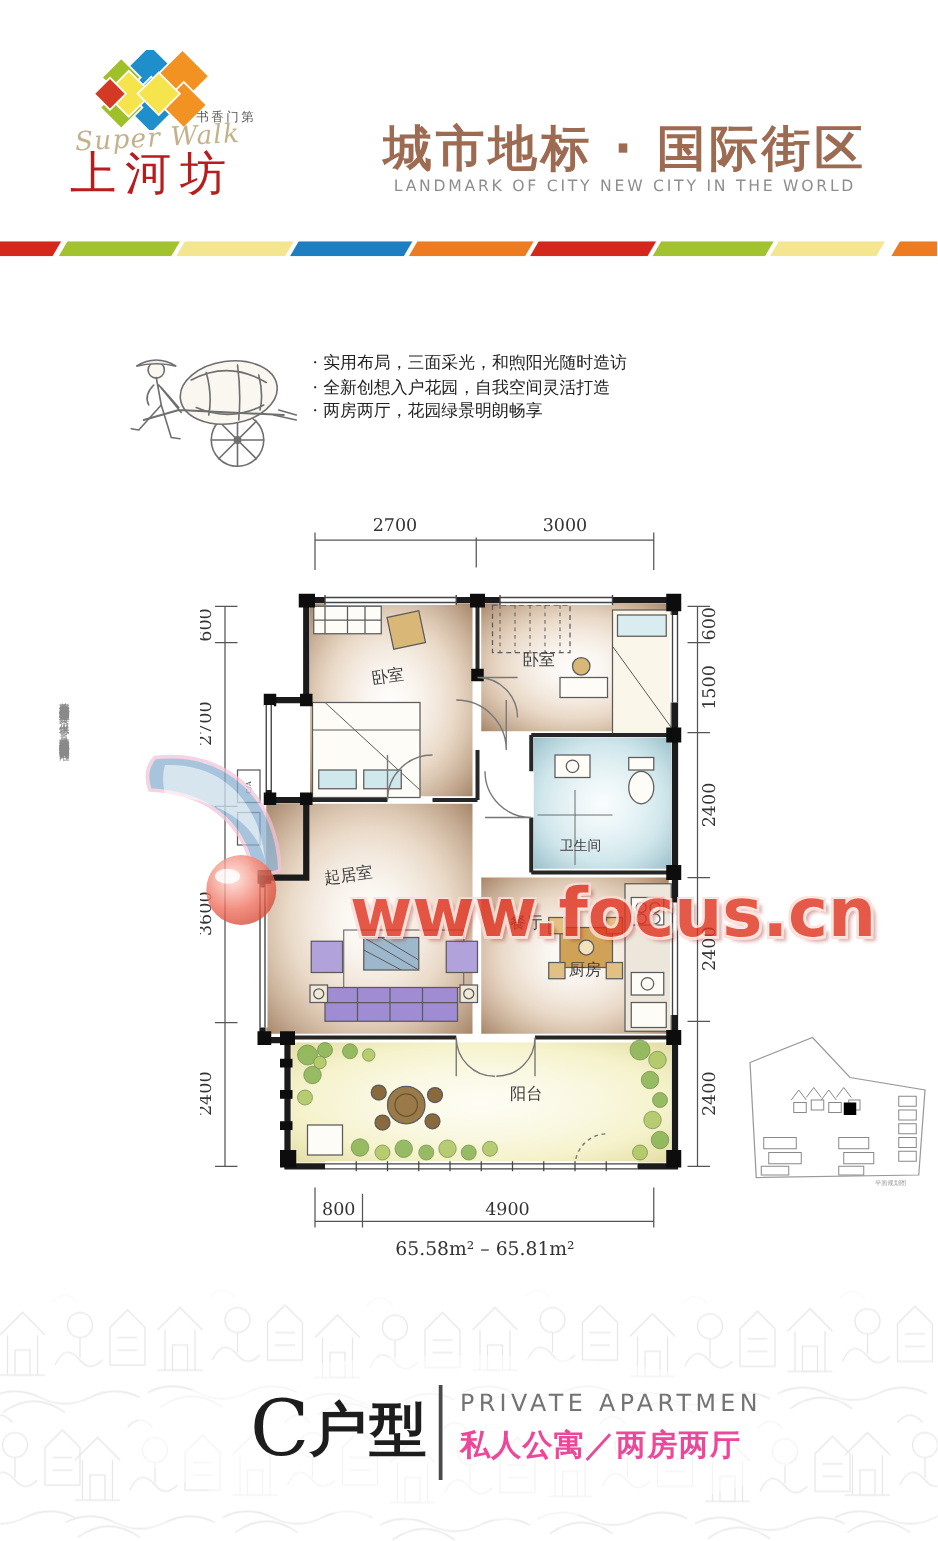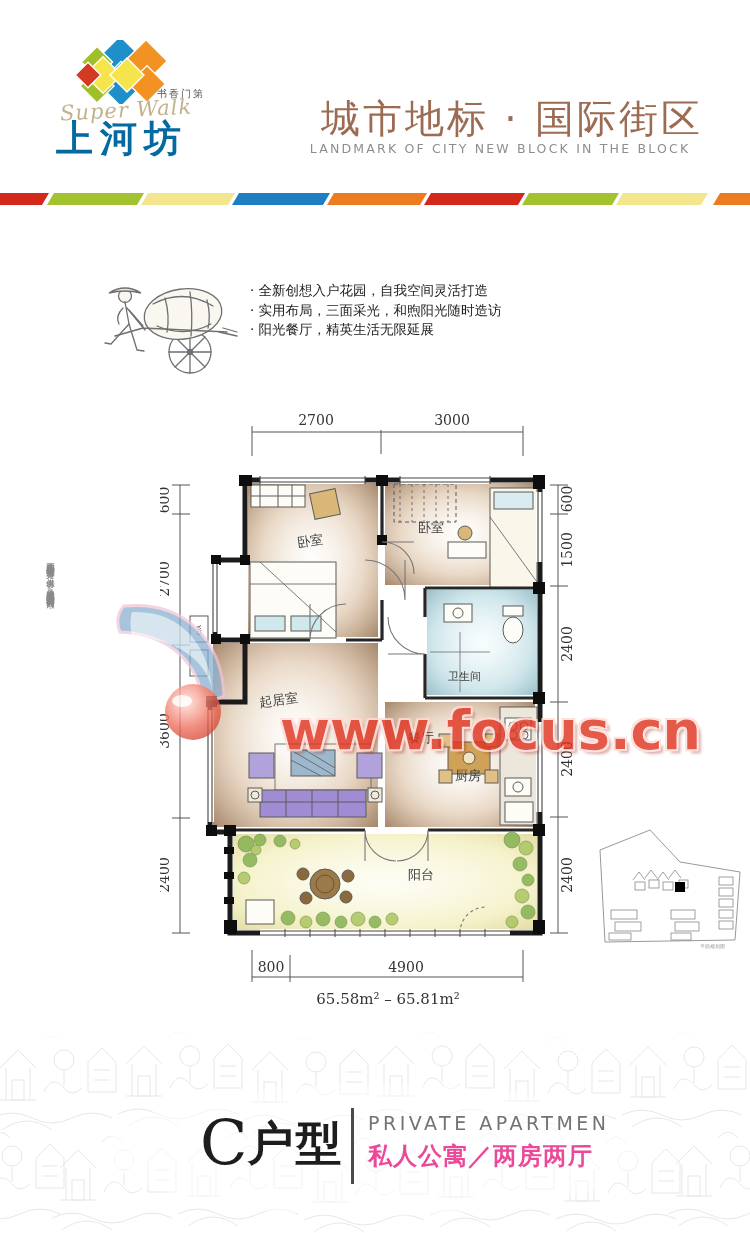--- a/index.html
+++ b/index.html
@@ -4,23 +4,23 @@
 <style>
   html,body{margin:0;padding:0;background:#fff;}
   #page{position:relative;width:750px;height:1233px;background:#fff;overflow:hidden;
         font-family:"DejaVu Sans",sans-serif;border-radius:17px;}
   .abs{position:absolute;}
 
   
   .subbrand{left:157px;top:87px;font-size:10px;color:#555;letter-spacing:2px;}
   .script{left:60px;top:98px;font-size:21px;color:#c3b18c;font-family:"DejaVu Serif",serif;
           font-style:italic;transform:rotate(-3deg);letter-spacing:1px;}
-  .brand{left:56px;top:114px;font-size:37px;font-weight:700;color:#0369a1;letter-spacing:7px;
+  .brand{left:56px;top:114px;font-size:37px;font-weight:400;color:#b91c1c;letter-spacing:7px;
          font-family:"DejaVu Serif",serif;}
-  .slogan{left:292px;top:92px;width:440px;text-align:center;font-size:39px;font-weight:400;
+  .slogan{left:280px;top:92px;width:440px;text-align:center;font-size:39px;font-weight:700;
           color:#9c6b52;letter-spacing:3px;white-space:nowrap;}
   .slogan-en{left:276px;top:141px;width:448px;text-align:center;font-size:12.5px;color:#8e8e8e;
              letter-spacing:2.2px;white-space:nowrap;}
 
   
   .features{left:250px;top:281px;width:300px;list-style:none;margin:0;padding:0;
             font-family:"DejaVu Serif",serif;font-size:13.5px;color:#222;}
   .features li{line-height:19.5px;white-space:nowrap;}
   .features li::before{content:"· ";}
 
@@ -62,21 +62,21 @@
       <rect x="30" y="34" width="24" height="24" transform="rotate(45 42 46)" fill="#9fc028"></rect>
       <rect x="35" y="22" width="26" height="26" transform="rotate(45 48 35)" fill="#f6e44c"></rect>
       <rect x="60" y="23" width="24" height="24" transform="rotate(45 72 35)" fill="#f6e44c"></rect>
       <rect x="24" y="26" width="18" height="18" transform="rotate(45 33 35)" fill="#d43a23"></rect>
     </g>
   </svg>
   <div class="abs subbrand">书香门第</div>
   <div class="abs script">Super Walk</div>
   <div class="abs brand">上河坊</div>
   <div class="abs slogan">城市地标 · 国际街区</div>
-  <div class="abs slogan-en">LANDMARK OF CITY NEW BLOCK IN THE BLOCK</div>
+  <div class="abs slogan-en">LANDMARK OF CITY NEW CITY IN THE WORLD</div>
 
   <svg class="abs" style="left:0;top:193px" width="750" height="12" viewBox="0 0 750 12">
     <polygon points="0,0 49,0 42,12 0,12" fill="#d5281c"></polygon>
     <polygon points="54,0 144,0 137,12 47,12" fill="#a3c22f"></polygon>
     <polygon points="148,0 235,0 228,12 141,12" fill="#f3e68e"></polygon>
     <polygon points="239,0 330,0 323,12 232,12" fill="#1d7fc1"></polygon>
     <polygon points="334,0 427,0 420,12 327,12" fill="#ec7c1f"></polygon>
     <polygon points="431,0 525,0 518,12 424,12" fill="#d5281c"></polygon>
     <polygon points="529,0 619,0 612,12 522,12" fill="#a3c22f"></polygon>
     <polygon points="623,0 708,0 701,12 616,12" fill="#f3e68e"></polygon>
@@ -94,23 +94,23 @@
       <path d="M124,66 L142,70 M128,62 L142,66"></path>
       <circle cx="30" cy="30" r="6.5" fill="#faf7f1"></circle>
       <path d="M14,27 Q30,17 46,27 Q30,23 14,27 Z" fill="#efece4"></path>
       <path d="M30,36 L34,58 M34,44 L48,60 M32,42 L50,64"></path>
       <path d="M34,58 L16,78 M16,78 L10,77 M34,58 L42,84 M42,84 L49,85"></path>
       <path d="M28,42 Q20,50 24,58"></path>
     </g>
   </svg>
 
   <ul class="abs features">
+    <li>实用布局，三面采光，和煦阳光随时造访</li>
     <li>全新创想入户花园，自我空间灵活打造</li>
-    <li>实用布局，三面采光，和煦阳光随时造访</li>
-    <li>阳光餐厅，精英生活无限延展</li>
+    <li>两房两厅，花园绿景明朗畅享</li>
   </ul>
 
   <svg class="abs" style="left:160px;top:392px" width="600" height="618" viewBox="0 0 600 618">
     <defs>
       <radialGradient id="rgTan" cx="0.5" cy="0.5" r="0.72">
         <stop offset="0" stop-color="#f6ecdc" stop-opacity="0.1"></stop>
         <stop offset="0.55" stop-color="#c59a6b" stop-opacity="0.38"></stop>
         <stop offset="1" stop-color="#7c4f28" stop-opacity="0.72"></stop>
       </radialGradient>
       <radialGradient id="rgCyan" cx="0.5" cy="0.5" r="0.75">

